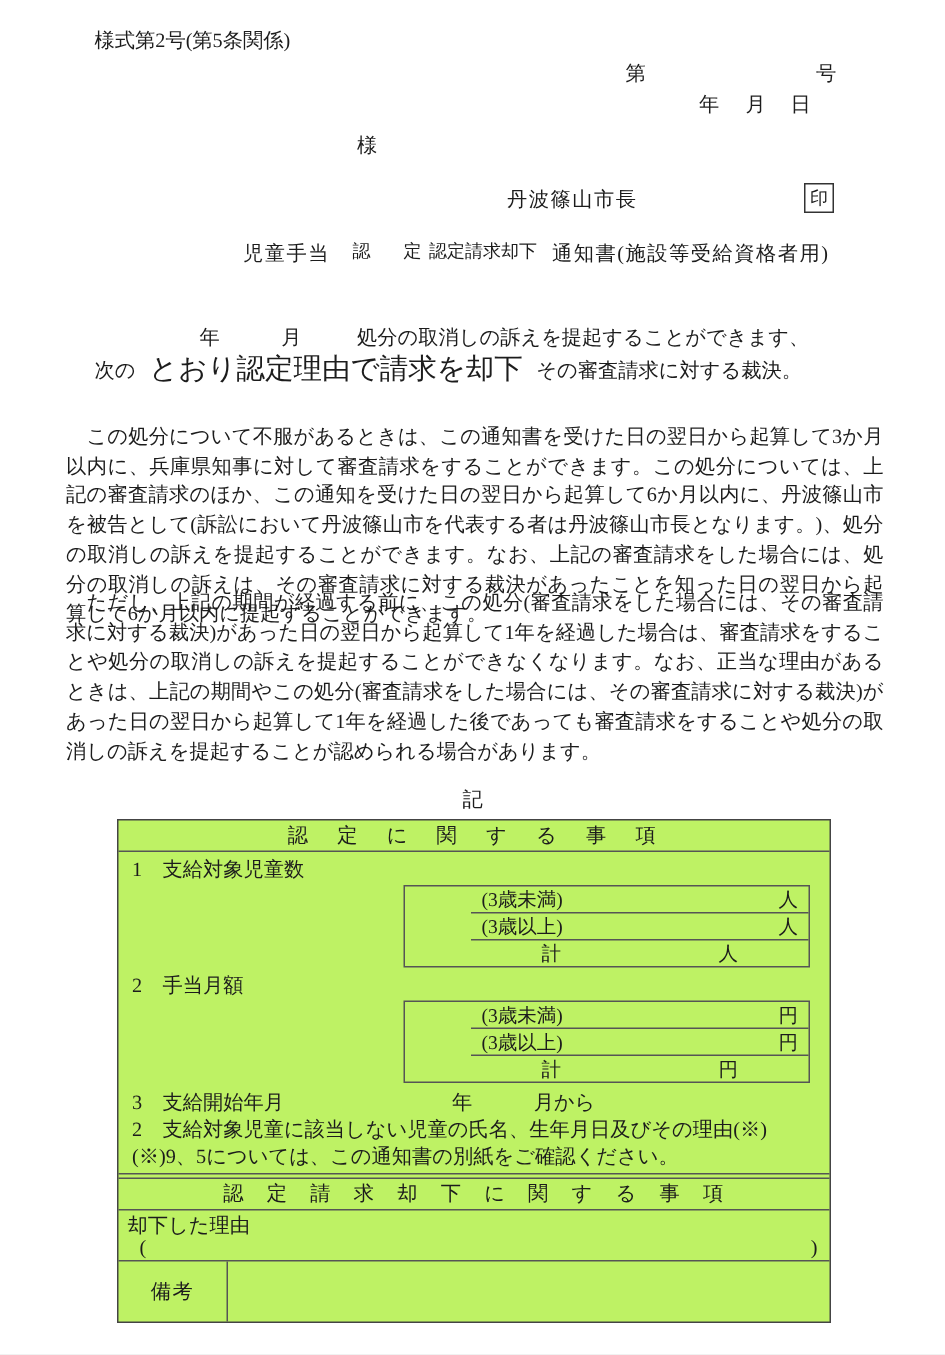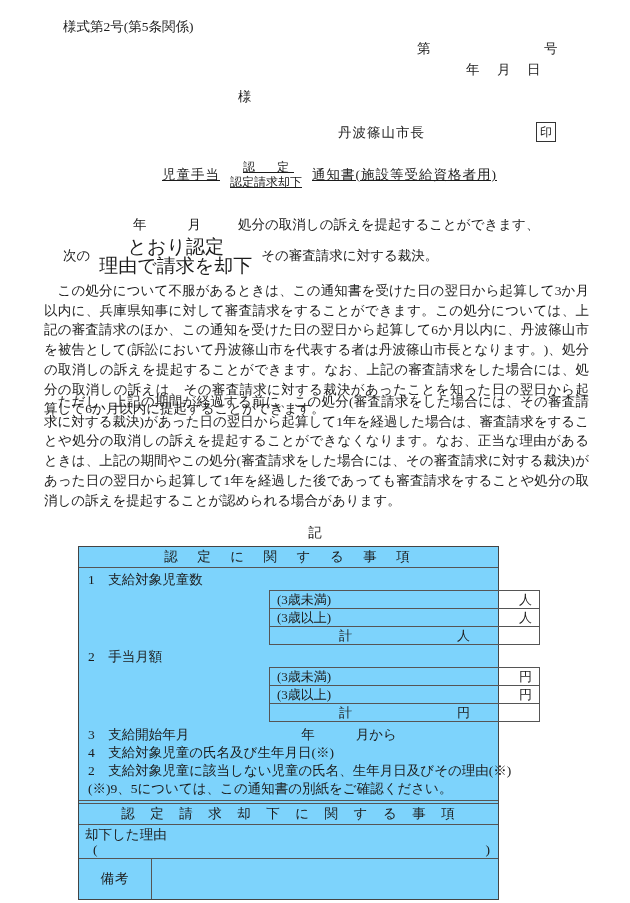--- a/index.html
+++ b/index.html
@@ -23,25 +23,25 @@
   .addressee{top:88px;left:238px;}
   .sender{top:124px;left:338px;letter-spacing:1px;}
   .seal{
     top:122px;left:536px;
     width:18px;height:18px;
     border:1px solid #333;
     font-size:12px;line-height:18px;text-align:center;
   }
   .title-row{
     top:160px;left:162px;
-    display:flex;align-items:center;text-decoration:underline;
+    display:flex;align-items:flex-start;
   }
   .title-row .tpart{letter-spacing:1px;}
   .stack{
-    display:inline-flex;flex-direction:column;
+    display:inline-flex;flex-direction:row;
     text-align:center;margin:0 10px;
   }
   .stack-sm{font-size:12px;line-height:15px;}
   .stack-sm .stop{letter-spacing:5px;padding-left:5px;}
   .req1{top:216px;left:133px;}
   .req1 .gap1{margin-left:41px;}
   .req1 .gap2{margin-left:37px;}
   .req2{
     top:237px;left:63px;
     display:flex;align-items:center;
@@ -53,24 +53,24 @@
     text-align:justify;
     line-height:19.7px;
     white-space:normal;
   }
   .para1{top:281px;}
   .para2{top:392px;}
   .ki{top:524px;left:0;width:630px;text-align:center;}
   
   .main-table{
     position:absolute;top:546px;left:78px;
-    width:421px;
+    width:476px;
     border:1.5px solid #444;
     box-sizing:border-box;
-    background:#7dd3fc;
+    background:#bef264;
   }
   .thead{
     text-align:center;
     height:20px;line-height:20px;
     letter-spacing:3px;
   }
   .thead1{border-bottom:1px solid #555;}
   .thead2{
     border-top:1px solid #555;
     border-bottom:1px solid #555;
@@ -78,20 +78,21 @@
     letter-spacing:1px;
   }
   .sec1{padding:3px 0 2px;border-bottom:1px solid #555;}
   .item{height:18px;line-height:18px;padding-left:9px;white-space:nowrap;}
   .item-tall{height:19px;line-height:19px;}
   .sub{
     margin:1px 0 3px 190px;
     width:271px;
     border:1px solid #555;
     box-sizing:border-box;
+    padding-left:44px;
   }
   .srow{
     display:flex;justify-content:space-between;align-items:center;
     height:17px;line-height:17px;
     font-size:13px;
     padding:0 7px;
   }
   .srow + .srow{border-top:1px solid #555;}
   .srow.total{justify-content:center;gap:105px;padding:0;}
   .row3 .y{margin-left:112px;}
@@ -197,21 +198,20 @@
         <div class="srow total">
           <span>計</span>
           <span>円</span>
         </div>
       </div>
 
       <div class="item item-tall row3">
         <span>3　支給開始年月</span><span class="y">年</span><span class="m">月から</span>
       </div>
 
-      <div class="item">4　支給対象児童の氏名及び生年月日(※)</div>
       <div class="item">2　支給対象児童に該当しない児童の氏名、生年月日及びその理由(※)</div>
       <div class="item">(※)9、5については、この通知書の別紙をご確認ください。</div>
     </div>
 
     <div class="thead thead2">認　定　請　求　却　下　に　関　す　る　事　項</div>
 
     <div class="reason">
       <div class="rlabel">却下した理由</div>
       <div class="parens">
         <span>(</span>

